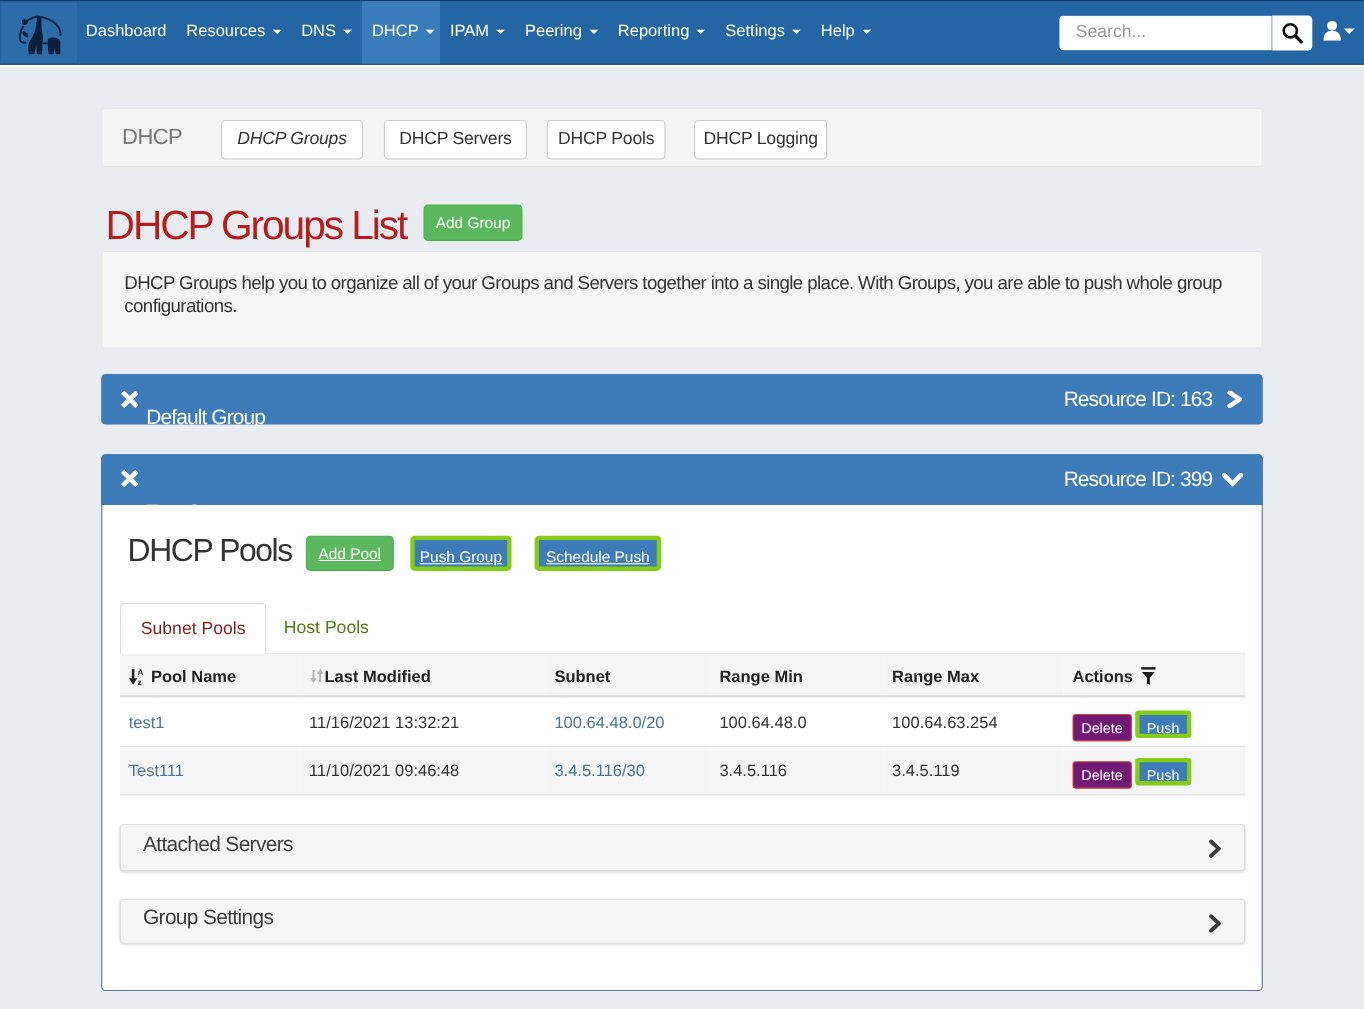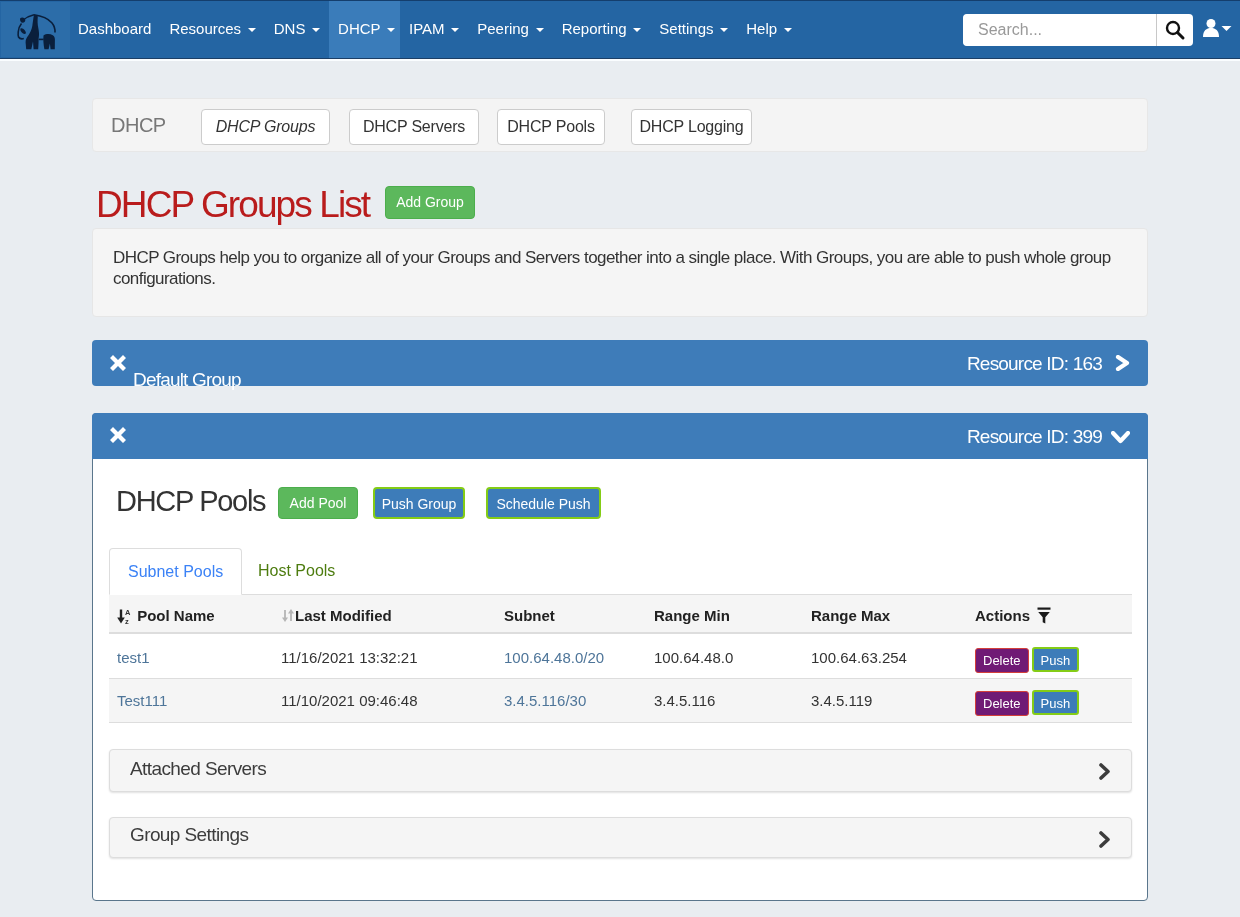--- a/index.html
+++ b/index.html
@@ -25,44 +25,44 @@
 
 .crumb { position:absolute; top:98px; left:0; width:1056px; height:54px; background:#f4f4f4; border:1px solid #e7e7e7; border-radius:4px; }
 .crumb .lbl { position:absolute; left:18px; top:15px; font-size:20px; letter-spacing:-0.5px; color:#777; }
 .cbtn { position:absolute; top:10px; height:36px; background:#fff; border:1px solid #ccc; border-radius:4px; font-size:16px; letter-spacing:-0.2px; color:#333; text-align:center; line-height:34px; }
 
 .h1row { position:absolute; top:0; left:0; }
 .h1row h1 { position:absolute; left:4px; top:186px; font-size:37px; line-height:37px; font-weight:400; color:#b91c1c; letter-spacing:-1.9px; white-space:nowrap; }
 .h1row .btn-green { position:absolute; left:293px; top:185.5px; }
 .btn { display:inline-block; font-size:14px; color:#fff; border-radius:4px; text-align:center; }
 .btn-green { background:#5cb85c; border:1px solid #4cae4c; }
-.btn-blue { background:#3d7cb9; border:2px solid #84cc16; }
+.btn-blue { background:#3d7cb9; border:4px solid #84cc16; }
 .btn-red { background:#701a75; border:1px solid #d43f3a; }
 
 .well { position:absolute; top:228px; left:0; width:1056px; height:89px; background:#f5f5f5; border:1px solid #e6e6e6; border-radius:4px; padding:19px 20px; font-size:17px; letter-spacing:-0.55px; line-height:20.5px; color:#333; }
 
 .gbar { position:absolute; left:0; width:1056px; height:46px; background:#3e7cb9; border-radius:4px; color:#fff; }
 .gbar .x { position:absolute; left:18px; top:15px; }
 .gbar .ttl { position:absolute; left:41px; top:9px; font-size:19px; letter-spacing:-0.8px; line-height:29px;margin-top:16px; }
 .gbar .rid { position:absolute; right:46px; top:9px; font-size:19px; letter-spacing:-0.8px; line-height:29px; }
 .gbar .chev { position:absolute; right:18px; top:15px; }
 
 .panel { position:absolute; top:413px; left:0; width:1056px; height:488px; background:#fff; border:1px solid #5a768c; border-radius:4px; }
 .phead { position:absolute; top:-1px; left:-1px; width:1056px; height:46px; background:#3e7cb9; border-radius:4px 4px 0 0; color:#fff; }
 .phead .x { position:absolute; left:18px; top:14px; }
 .phead .ttl { position:absolute; left:41px; top:9px; font-size:19px; letter-spacing:-0.8px; line-height:29px;margin-top:30px; }
 .phead .rid { position:absolute; right:46px; top:9px; font-size:19px; letter-spacing:-0.8px; line-height:29px; }
 .phead .chev { position:absolute; right:18px; top:17px; }
 
 .h2row h2 { position:absolute; left:23px; top:73px; font-size:29px; line-height:29px; font-weight:400; color:#333; letter-spacing:-1.3px; white-space:nowrap; }
-.h2row .btn { position:absolute; top:73px; }
+.h2row .btn { position:absolute; top:73px;text-decoration:underline; }
 
 .tabs { position:absolute; top:134px; left:16px; width:1023px; height:47px; border-bottom:1px solid #ddd; }
 .tab { position:absolute; bottom:-1px; height:47px; font-size:16px; line-height:45px; padding:0 18px; }
-.tab.active { left:0; background:#fff; border:1px solid #ddd; border-bottom:1px solid #fff; border-radius:4px 4px 0 0; color:#3b82f6; }
+.tab.active { left:0; background:#fff; border:1px solid #ddd; border-bottom:1px solid #fff; border-radius:4px 4px 0 0; color:#7f1d1d; }
 .tab.other { left:131px; color:#4d7c0f; }
 
 table { position:absolute; top:181px; left:16px; width:1023px; border-collapse:collapse; font-size:15px; }
 th { text-align:left; font-size:15px; color:#222; background:#f5f5f5; border-bottom:2px solid #ddd; padding:3px 8px 0 8px; height:38px; vertical-align:middle; }
 td { padding:0 8px; height:45px; vertical-align:middle; border-bottom:1px solid #ddd; }
 tr.even td { background:#f5f5f5; height:44px; }
 tr.r1 td { padding-top:3px; }
 a.lnk { color:#4e7599; text-decoration:none; }
 .sbtn2 { display:inline-block; font-size:13px; color:#fff; border-radius:3px; height:25px; line-height:23px; padding:0 7px; position:relative; top:3px; }
 

